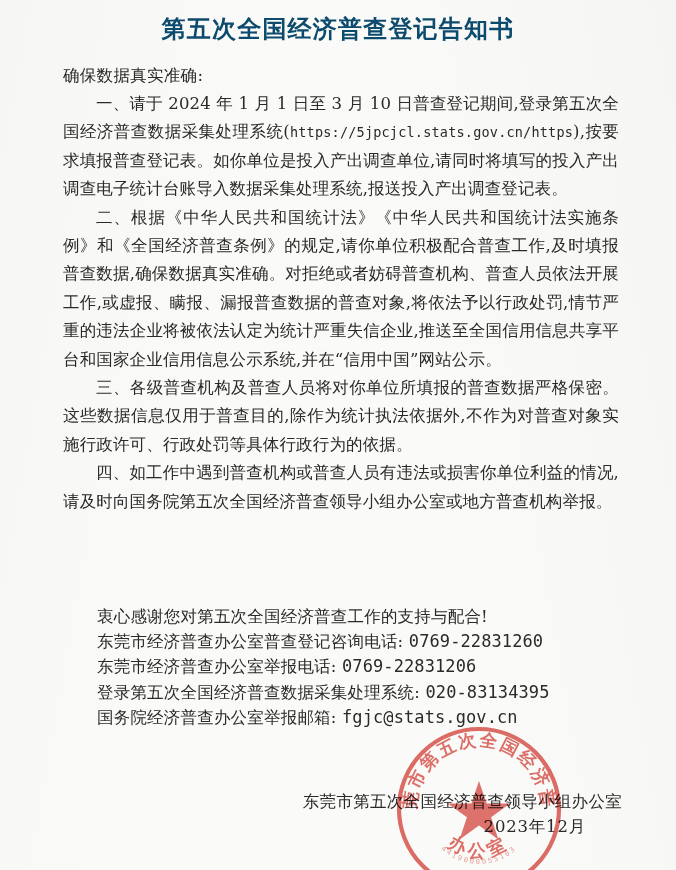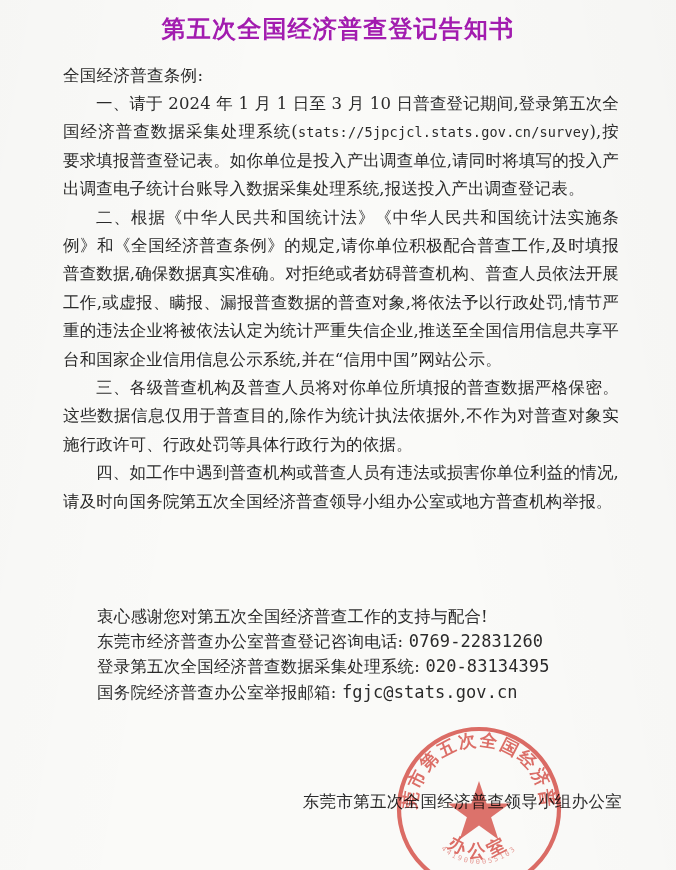--- a/index.html
+++ b/index.html
@@ -40,21 +40,21 @@
   .doc-title {
     position: absolute;
     top: 13px;
     left: 0;
     width: 676px;
     text-align: center;
     font-family: "DejaVu Serif", "Liberation Serif", serif;
     font-size: 24px;
     font-weight: bold;
     letter-spacing: 1.2px;
-    color: #a21caf;
+    color: #0c4a6e;
   }
 
   
   .body-block {
     position: absolute;
     top: 62px;
     left: 63px;
     width: 556px;
   }
 
@@ -153,51 +153,56 @@
 <body>
 
 <div id="page">
 
   <div id="content">
 
     <div class="doc-title">第五次全国经济普查登记告知书</div>
 
     <div class="body-block">
 
-      <p class="salutation">全国经济普查条例:</p>
-
-
-      <p class="para"><span>一、请于 2024 年 1 月 1 日至 3 月 10 日普查登记期间,登录第五次全国经济普查数据采集处理系统(</span><span class="url">stats://5jpcjcl.stats.gov.cn/survey</span><span>),按要求填报普查登记表。如你单位是投入产出调查单位,请同时将填写的投入产出调查电子统计台账导入数据采集处理系统,报送投入产出调查登记表。</span></p>
+      <p class="salutation">确保数据真实准确:</p>
+
+
+      <p class="para"><span>一、请于 2024 年 1 月 1 日至 3 月 10 日普查登记期间,登录第五次全国经济普查数据采集处理系统(</span><span class="url">https://5jpcjcl.stats.gov.cn/https</span><span>),按要求填报普查登记表。如你单位是投入产出调查单位,请同时将填写的投入产出调查电子统计台账导入数据采集处理系统,报送投入产出调查登记表。</span></p>
 
       <p class="para">二、根据《中华人民共和国统计法》《中华人民共和国统计法实施条例》和《全国经济普查条例》的规定,请你单位积极配合普查工作,及时填报普查数据,确保数据真实准确。对拒绝或者妨碍普查机构、普查人员依法开展工作,或虚报、瞒报、漏报普查数据的普查对象,将依法予以行政处罚,情节严重的违法企业将被依法认定为统计严重失信企业,推送至全国信用信息共享平台和国家企业信用信息公示系统,并在“信用中国”网站公示。</p>
 
       <p class="para">三、各级普查机构及普查人员将对你单位所填报的普查数据严格保密。这些数据信息仅用于普查目的,除作为统计执法依据外,不作为对普查对象实施行政许可、行政处罚等具体行政行为的依据。</p>
 
       <p class="para">四、如工作中遇到普查机构或普查人员有违法或损害你单位利益的情况,请及时向国务院第五次全国经济普查领导小组办公室或地方普查机构举报。</p>
     </div>
 
     <div class="closing">
       <div class="closing-line">衷心感谢您对第五次全国经济普查工作的支持与配合!</div>
 
       <div class="contact-line">
         <span>东莞市经济普查办公室普查登记咨询电话:</span>
         <span class="val mono">0769-22831260</span>
       </div>
       <div class="contact-line">
+        <span>东莞市经济普查办公室举报电话:</span>
+        <span class="val mono">0769-22831206</span>
+      </div>
+      <div class="contact-line">
         <span>登录第五次全国经济普查数据采集处理系统:</span>
         <span class="val mono">020-83134395</span>
       </div>
       <div class="contact-line">
         <span>国务院经济普查办公室举报邮箱:</span>
         <span class="val mono">fgjc@stats.gov.cn</span>
       </div>
     </div>
 
     <div class="signature">
       <div class="sign-org">东莞市第五次全国经济普查领导小组办公室</div>
+      <div class="sign-date">2023年12月</div>
     </div>
 
   </div>
 
   <div class="seal">
     <svg viewBox="0 0 172 172" xmlns="http://www.w3.org/2000/svg">
       <defs>
         <path id="arcTop" d="M 23 86 A 63 63 0 0 1 149 86"></path>
         <path id="arcBottom" d="M 38 86 A 48 48 0 0 0 134 86"></path>
         <path id="arcSerial" d="M 31 86 A 55 55 0 0 0 141 86"></path>

